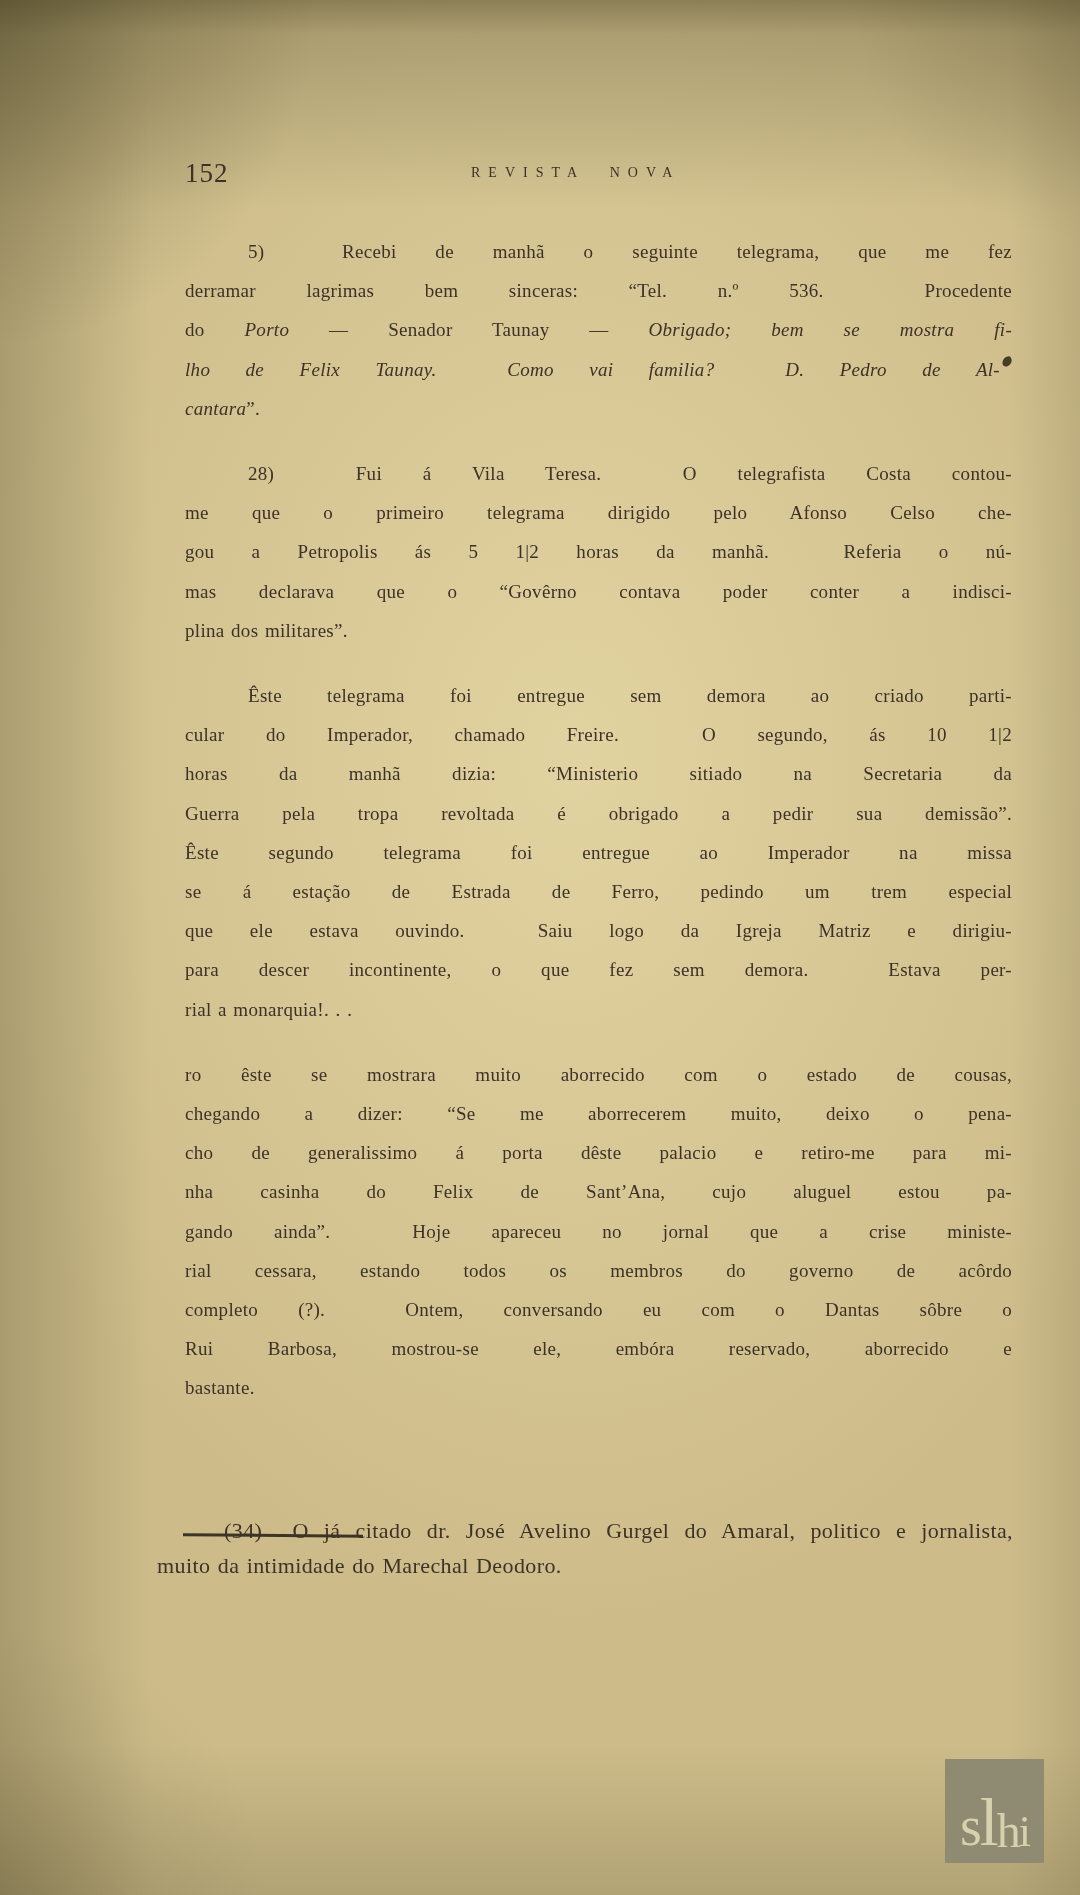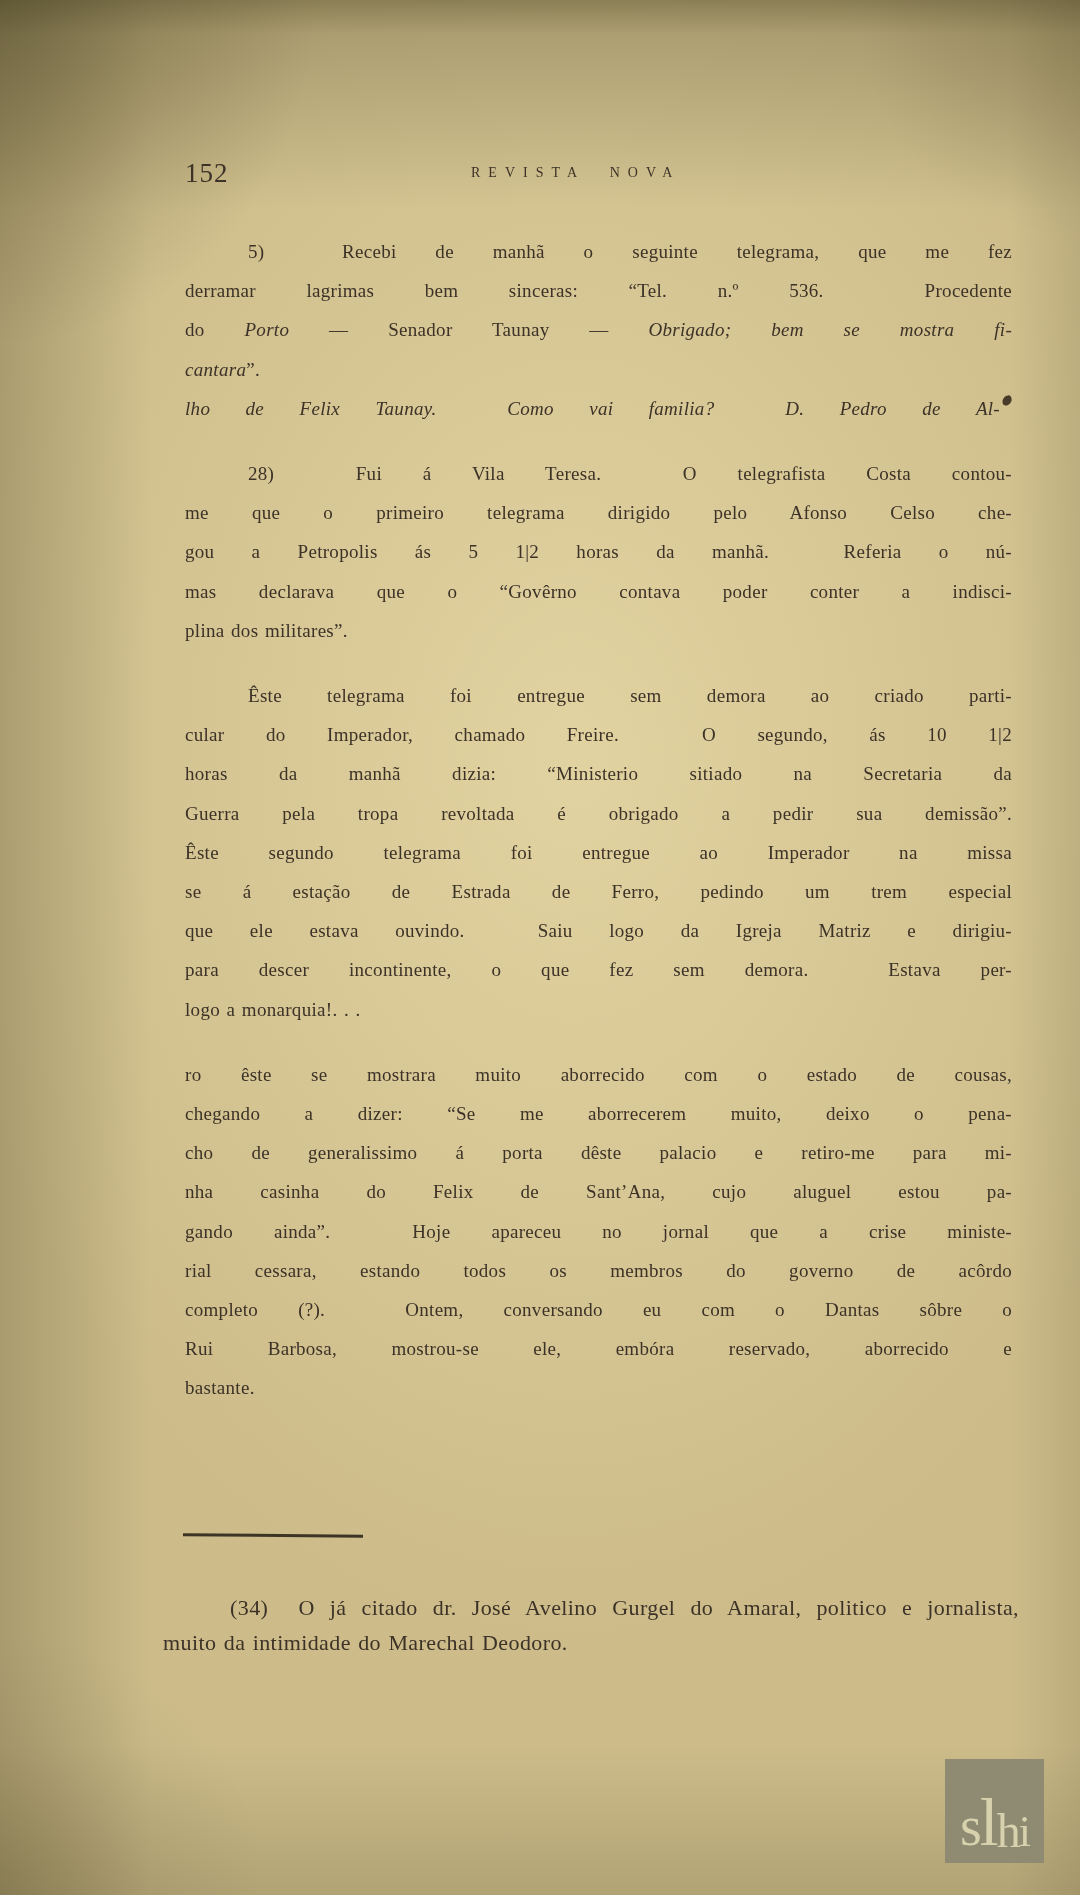--- a/index.html
+++ b/index.html
@@ -43,21 +43,21 @@
     margin-left:2px; vertical-align:10px;
     background:#473c2a;
     border-radius:60% 40% 55% 45%;
     transform:rotate(-24deg) skewX(-8deg);
   }
   .fn-rule {
     position:absolute; left:183px; top:1534px;
     width:180px; height:3px; background:#3c3526;
     transform:rotate(0.5deg);
   }
-  .footnote { position:absolute; left:157px; top:1590px; width:856px;margin-left:6px; }
+  .footnote { position:absolute; left:157px; top:1513px; width:856px; }
   .footnote .line { font-size:22px; line-height:35px; letter-spacing:0.4px; }
   .footnote .line.indent { text-indent:67px; }
   .watermark {
     position:absolute; left:945px; top:1759px;
     width:99px; height:104px;
     background:#8f8b72;
     display:flex; align-items:flex-end; justify-content:center;
     padding-bottom:14px; box-sizing:border-box;
     color:#d8d1ad; letter-spacing:-2px;
   }
@@ -74,40 +74,40 @@
 
   <div class="pagenum">152</div>
 
   <div class="jtitle">REVISTA NOVA</div>
 
   <div class="body-block">
       <div class="para">
         <div class="line just indent"><span>5)&nbsp;&nbsp;Recebi de manhã o seguinte telegrama, que me fez</span></div>
         <div class="line just"><span>derramar lagrimas bem sinceras: “Tel. n.º 536.&nbsp; Procedente</span></div>
         <div class="line just"><span>do </span><em>Porto</em><span> — Senador Taunay — </span><em>Obrigado; bem se mostra fi-</em></div>
+        <div class="line just"><em>lho de Felix Taunay.&nbsp; Como vai familia?&nbsp; D. Pedro de Al-</em><span class="blot"></span></div>
         <div class="line"><em>cantara</em><span>”.</span></div>
-        <div class="line just"><em>lho de Felix Taunay.&nbsp; Como vai familia?&nbsp; D. Pedro de Al-</em><span class="blot"></span></div>
       </div>
       <div class="para">
         <div class="line just indent"><span>28)&nbsp;&nbsp;Fui á Vila Teresa.&nbsp; O telegrafista Costa contou-</span></div>
         <div class="line just"><span>me que o primeiro telegrama dirigido pelo Afonso Celso che-</span></div>
         <div class="line just"><span>gou a Petropolis ás 5 1|2 horas da manhã.&nbsp; Referia o nú-</span></div>
         <div class="line just"><span>mas declarava que o “Govêrno contava poder conter a indisci-</span></div>
         <div class="line"><span>plina dos militares”.</span></div>
       </div>
       <div class="para">
         <div class="line just indent"><span>Êste telegrama foi entregue sem demora ao criado parti-</span></div>
         <div class="line just"><span>cular do Imperador, chamado Freire.&nbsp; O segundo, ás 10 1|2</span></div>
         <div class="line just"><span>horas da manhã dizia: “Ministerio sitiado na Secretaria da</span></div>
         <div class="line just"><span>Guerra pela tropa revoltada é obrigado a pedir sua demissão”.</span></div>
         <div class="line just"><span>Êste segundo telegrama foi entregue ao Imperador na missa</span></div>
         <div class="line just"><span>se á estação de Estrada de Ferro, pedindo um trem especial</span></div>
         <div class="line just"><span>que ele estava ouvindo.&nbsp; Saiu logo da Igreja Matriz e dirigiu-</span></div>
         <div class="line just"><span>para descer incontinente, o que fez sem demora.&nbsp; Estava per-</span></div>
-        <div class="line"><span>logo a monarquia!. . .</span></div>
+        <div class="line"><span>rial a monarquia!. . .</span></div>
       </div>
       <div class="para">
         <div class="line just"><span>ro êste se mostrara muito aborrecido com o estado de cousas,</span></div>
         <div class="line just"><span>chegando a dizer: “Se me aborrecerem muito, deixo o pena-</span></div>
         <div class="line just"><span>cho de generalissimo á porta dêste palacio e retiro-me para mi-</span></div>
         <div class="line just"><span>nha casinha do Felix de Sant’Ana, cujo aluguel estou pa-</span></div>
         <div class="line just"><span>gando ainda”.&nbsp; Hoje apareceu no jornal que a crise ministe-</span></div>
         <div class="line just"><span>rial cessara, estando todos os membros do governo de acôrdo</span></div>
         <div class="line just"><span>completo (?).&nbsp; Ontem, conversando eu com o Dantas sôbre o</span></div>
         <div class="line just"><span>Rui Barbosa, mostrou-se ele, embóra reservado, aborrecido e</span></div>

